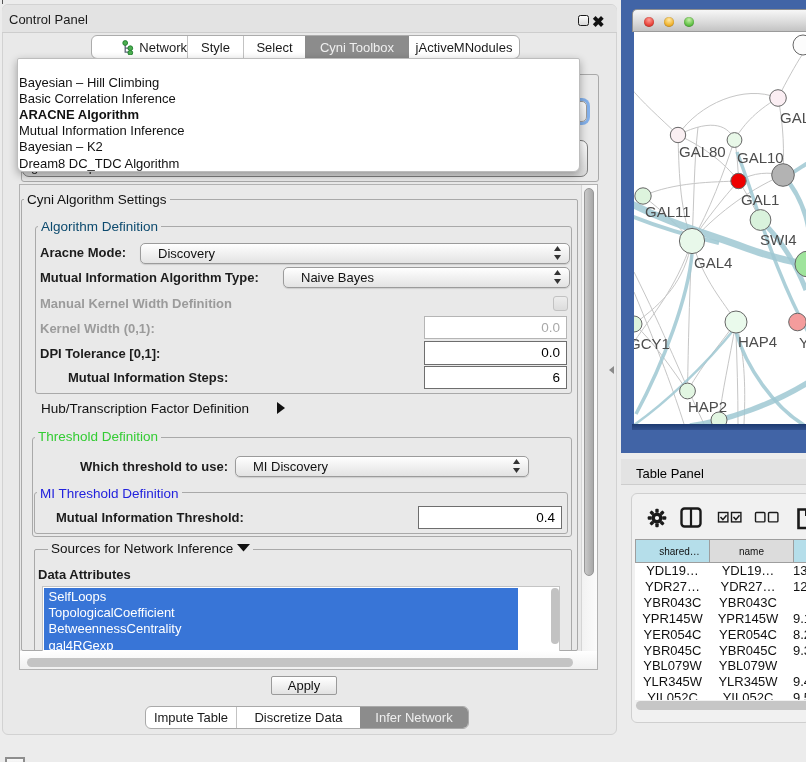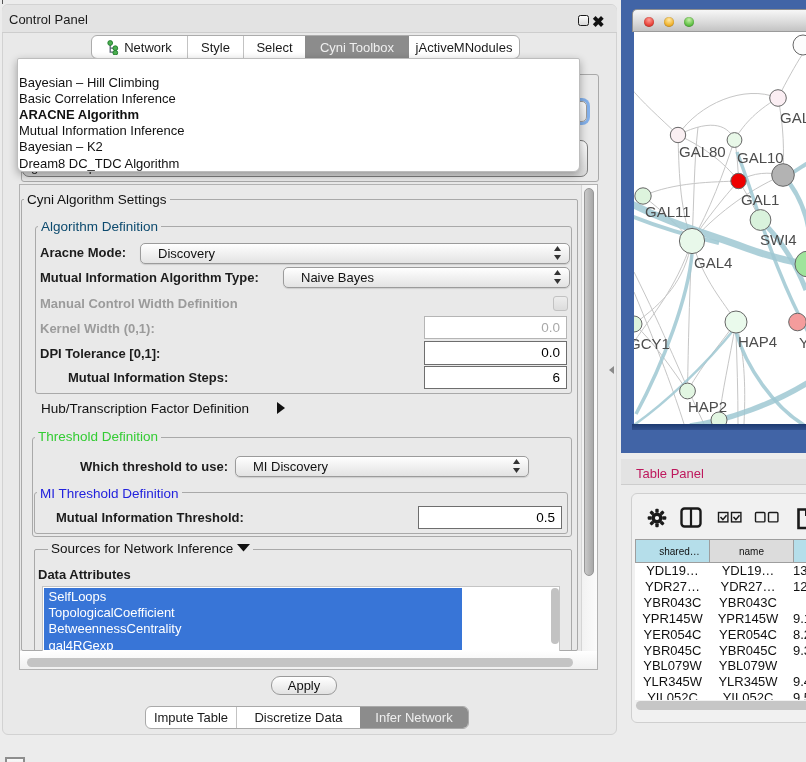--- a/index.html
+++ b/index.html
@@ -24,21 +24,21 @@
 
 <div class="abs" id="leftcard" style="left:2px; top:4px; width:615px; height:731px; background:#e9e9e9; border:1px solid #d2d2d2; border-radius:6px;"></div>
 <div class="abs" style="left:2px; top:5px; width:615px; height:28px; background:#e3e3e3; border-bottom:1px solid #cdcdcd; border-radius:6px 6px 0 0;"></div>
 <div class="abs" style="left:9px; top:12px; font-size:13px; color:#1a1a1a;">Control Panel</div>
 <div class="abs" style="left:578px; top:15px; width:11px; height:11px; border:1.6px solid #1a1a1a; border-radius:2.5px; background:linear-gradient(#fdfdfd,#d8d8d8);"></div>
 <div class="abs" style="left:592px; top:12.5px; font-size:15px; font-weight:bold; color:#111;">✖</div>
 
 <div class="abs" style="left:2px; top:0; width:1px; height:4px; background:#555;"></div>
 
 <div class="abs" id="toptabs" style="left:91px; top:35px; width:429px; height:24px; background:#fff; border:1px solid #acacac; border-radius:6px; display:flex; overflow:hidden; font-size:13px; color:#1a1a1a;">
-  <div style="width:96px; display:flex; align-items:center; justify-content:center; border-right:1px solid #c3c3c3;"><svg width="13" height="15" viewBox="0 0 13 15" style="margin-right:4px;">
+  <div style="width:96px; display:flex; align-items:center; justify-content:flex-end; border-right:1px solid #c3c3c3;"><svg width="13" height="15" viewBox="0 0 13 15" style="margin-right:4px;">
         <path d="M3.2 4.5 V12.2 H6.5 M3.2 8.2 H6.5" stroke="#5c6678" stroke-width="1.3" fill="none"></path>
         <circle cx="3.2" cy="3" r="2.4" fill="#4caf50" stroke="#1e7c2c" stroke-width="0.9"></circle>
         <circle cx="8.3" cy="8.2" r="2.4" fill="#4caf50" stroke="#1e7c2c" stroke-width="0.9"></circle>
         <circle cx="8.3" cy="12.8" r="2.4" fill="#4caf50" stroke="#1e7c2c" stroke-width="0.9"></circle>
       </svg>Network</div>
   <div style="width:56px; display:flex; align-items:center; justify-content:center; border-right:1px solid #c3c3c3;">Style</div>
   <div style="width:61px; display:flex; align-items:center; justify-content:center;">Select</div>
   <div style="width:104px; display:flex; align-items:center; justify-content:center; background:#8c8c8c; color:#efefef;">Cyni Toolbox</div>
   <div style="flex:1; display:flex; align-items:center; justify-content:center;">jActiveMNodules</div>
 </div>
@@ -72,21 +72,21 @@
 
 <div class="lbl abs" style="left:40px; top:270px;">Mutual Information Algorithm Type:</div>
 <div class="combo" style="left:283px; top:266.5px; width:287px; height:21px;">
     <span class="ctext">Naive Bayes</span>
     <svg class="carr" viewBox="0 0 9 14">
       <path d="M4.5 0 L8 5 H1 Z" fill="#333"></path>
       <path d="M4.5 14 L8 9 H1 Z" fill="#333"></path>
     </svg>
   </div>
 
-<div class="lbl dis abs" style="left:40px; top:296px;">Manual Control Width Definition</div>
+<div class="lbl dis abs" style="left:40px; top:296px;">Manual Kernel Width Definition</div>
 <div class="abs" style="left:553px; top:296px; width:15px; height:15px; border:1px solid #c2c2c2; border-radius:3px; background:linear-gradient(#ededed,#dcdcdc);"></div>
 
 <div class="lbl dis abs" style="left:40px; top:321px;">Kernel Width (0,1):</div>
 <div class="tf tfd" style="left:424px; top:315.5px; width:143px; height:23px;">0.0</div>
 
 <div class="lbl abs" style="left:40px; top:346px;">DPI Tolerance [0,1]:</div>
 <div class="tf" style="left:424px; top:340.5px; width:143px; height:24px; border-width:1.5px;">0.0</div>
 
 <div class="lbl abs" style="left:40px; top:370px;padding-left:28px;">Mutual Information Steps:</div>
 <div class="tf" style="left:424px; top:366px; width:143px; height:23px;">6</div>
@@ -105,41 +105,41 @@
     <svg class="carr" viewBox="0 0 9 14">
       <path d="M4.5 0 L8 5 H1 Z" fill="#333"></path>
       <path d="M4.5 14 L8 9 H1 Z" fill="#333"></path>
     </svg>
   </div>
 
 <div class="grp" style="left:33.5px; top:492px; width:534px; height:42px;"></div>
 <div class="gtit" style="left:37px; top:485.5px; color:#2222dd; font-size:13.5px;">MI Threshold Definition</div>
 
 <div class="lbl abs" style="left:56px; top:509.5px;">Mutual Information Threshold:</div>
-<div class="tf" style="left:418px; top:506px; width:144px; height:23px;">0.5</div>
+<div class="tf" style="left:418px; top:506px; width:144px; height:23px;">0.4</div>
 
 <div class="grp" style="left:33.5px; top:548.5px; width:538.5px; height:103px; border-radius:2px;"></div>
 <div class="gtit" style="left:48px; top:540.5px; color:#111; font-size:13.5px;">Sources for Network Inference <svg width="13" height="9" viewBox="0 0 13 9" style="vertical-align:1px;">
       <path d="M0 1 L13 1 L6.5 8.5 Z" fill="#111"></path>
     </svg></div>
 <div class="lbl abs" style="left:38px; top:567px; font-size:13px;">Data Attributes</div>
 
 <div class="abs" style="left:42px; top:586px; width:518px; height:70px; background:#fff; border:1px solid #c4c4c4;"></div>
-<div class="abs" style="left:44px; top:588px; width:418px; height:62px; background:#3875d7; color:#fff; font-size:13px; line-height:16.4px; padding:0.5px 0 0 4.5px; overflow:hidden;">SelfLoops<br>TopologicalCoefficient<br>BetweennessCentrality<br>gal4RGexp</div>
+<div class="abs" style="left:44px; top:588px; width:474px; height:62px; background:#3875d7; color:#fff; font-size:13px; line-height:16.4px; padding:0.5px 0 0 4.5px; overflow:hidden;">SelfLoops<br>TopologicalCoefficient<br>BetweennessCentrality<br>gal4RGexp</div>
 <div class="abs" style="left:550.5px; top:588px; width:8px; height:56px; background:#c2c2c2; border-radius:4px;"></div>
 
 <div class="abs" style="left:20px; top:651px; width:577px; height:18px; background:linear-gradient(#ffffff,#f0f0f0);"></div>
 <div class="abs" style="left:27px; top:657.5px; width:546px; height:9px; background:#c4c4c4; border-radius:4.5px;"></div>
 
 <div class="abs" style="left:581px; top:185px; width:16px; height:466px; background:linear-gradient(90deg,#f2f2f2,#fbfbfb); border-left:1px solid #d5d5d5;"></div>
 <div class="abs" style="left:584px; top:188px; width:10px; height:388px; background:linear-gradient(90deg,#c9c9c9,#a8a8a8); border:1px solid #979797; border-radius:5px;"></div>
 
 <div class="abs" style="left:609px; top:366px; width:0; height:0; border-top:4px solid transparent; border-bottom:4px solid transparent; border-right:5px solid #8a8a8a;"></div>
 
-<div class="abs" style="left:271px; top:676px; width:66px; height:19px; background:linear-gradient(#ffffff,#f2f2f2 45%,#e2e2e2); border:1px solid #9a9a9a; border-radius:9px; display:flex; align-items:center; justify-content:center; font-size:13px; color:#111;">Apply</div>
+<div class="abs" style="left:271px; top:676px; width:66px; height:19px; background:linear-gradient(#ffffff,#f2f2f2 45%,#e2e2e2); border:1px solid #9a9a9a; border-radius:2px; display:flex; align-items:center; justify-content:center; font-size:13px; color:#111;">Apply</div>
 
 <div class="abs" style="left:145px; top:706px; width:324px; height:23px; background:#fff; border:1px solid #a9a9a9; border-radius:6px; display:flex; overflow:hidden; font-size:13px; color:#1a1a1a;">
   <div style="width:91px; display:flex; align-items:center; justify-content:center; border-right:1px solid #c3c3c3;">Impute Table</div>
   <div style="width:123px; display:flex; align-items:center; justify-content:center;">Discretize Data</div>
   <div style="flex:1; display:flex; align-items:center; justify-content:center; background:#8c8c8c; color:#efefef;">Infer Network</div>
 </div>
 
 <div class="abs" style="left:5px; top:757px; width:20px; height:14px; border:2px solid #8e8e8e; background:linear-gradient(#fafafa,#e3e3e3);"></div>
 
 <div class="abs" style="left:621px; top:0; width:185px; height:453px; background:#4164a6;"></div>
@@ -220,21 +220,21 @@
     <text x="126" y="213">SWI4</text>
     <text x="60" y="236">GAL4</text>
     <text x="-5" y="317">GCY1</text>
     <text x="104" y="315">HAP4</text>
     <text x="165" y="316">YBR0</text>
     <text x="54" y="380">HAP2</text>
   </g>
 </svg>
 
 <div class="abs" style="left:621px; top:459px; width:185px; height:25.5px; background:#e3e3e3; border-bottom:1px solid #cdcdcd;"></div>
-<div class="abs" style="left:636px; top:465.5px; font-size:13px; color:#be185d;">Table Panel</div>
+<div class="abs" style="left:636px; top:465.5px; font-size:13px; color:#000000;">Table Panel</div>
 
 <div class="abs" style="left:631px; top:493px; width:180px; height:230px; background:#f1f1f1; border:1px solid #cfcfcf; border-radius:6px;"></div>
 
 <svg class="abs" style="left:646px; top:506px;" width="160" height="24" viewBox="0 0 160 24">
 
   <g transform="translate(11,12)" fill="#1a1a1a">
     <circle r="5.6"></circle>
     <g>
       <rect x="-1.7" y="-9.3" width="3.4" height="4" rx="1"></rect>
       <rect x="-1.7" y="5.3" width="3.4" height="4" rx="1"></rect>

